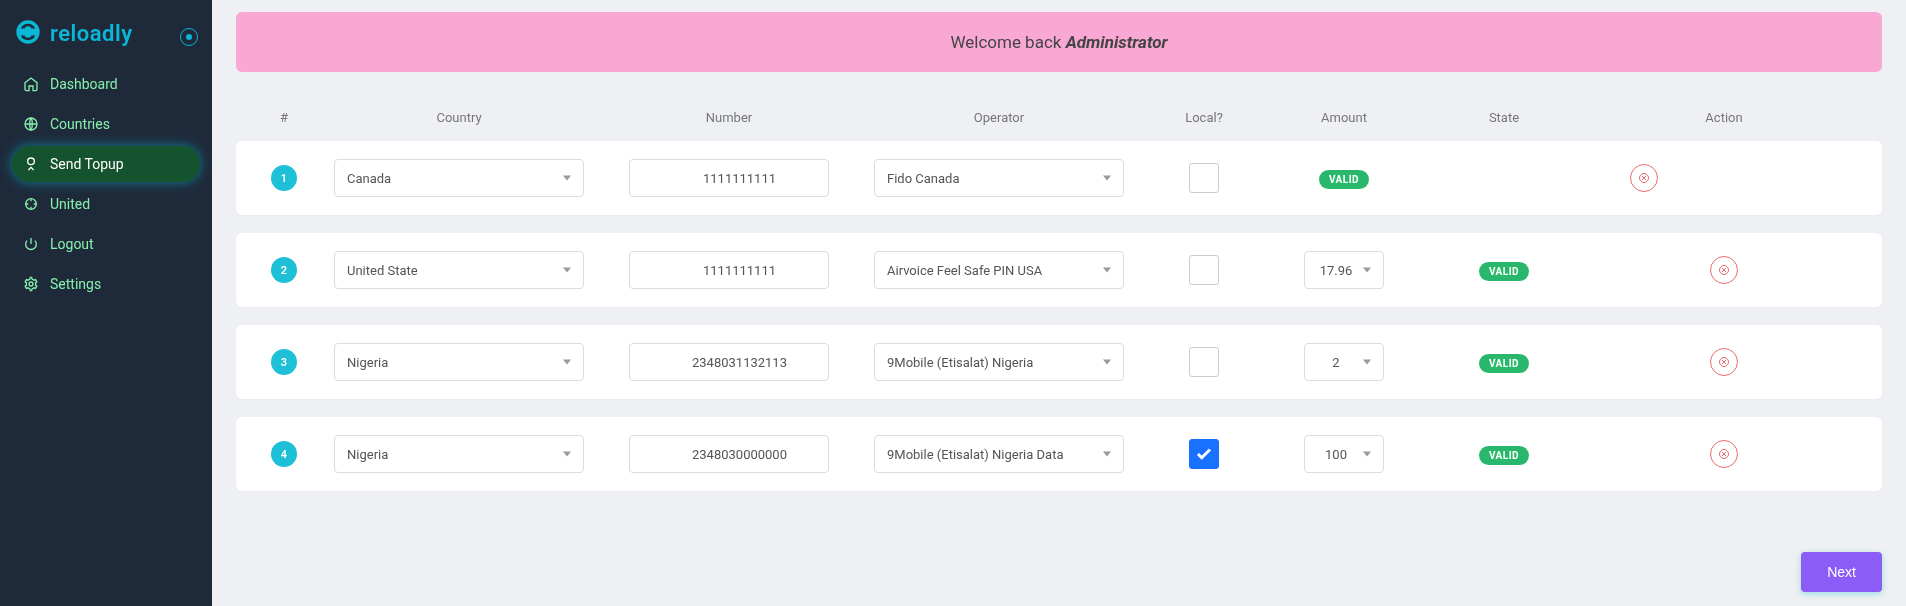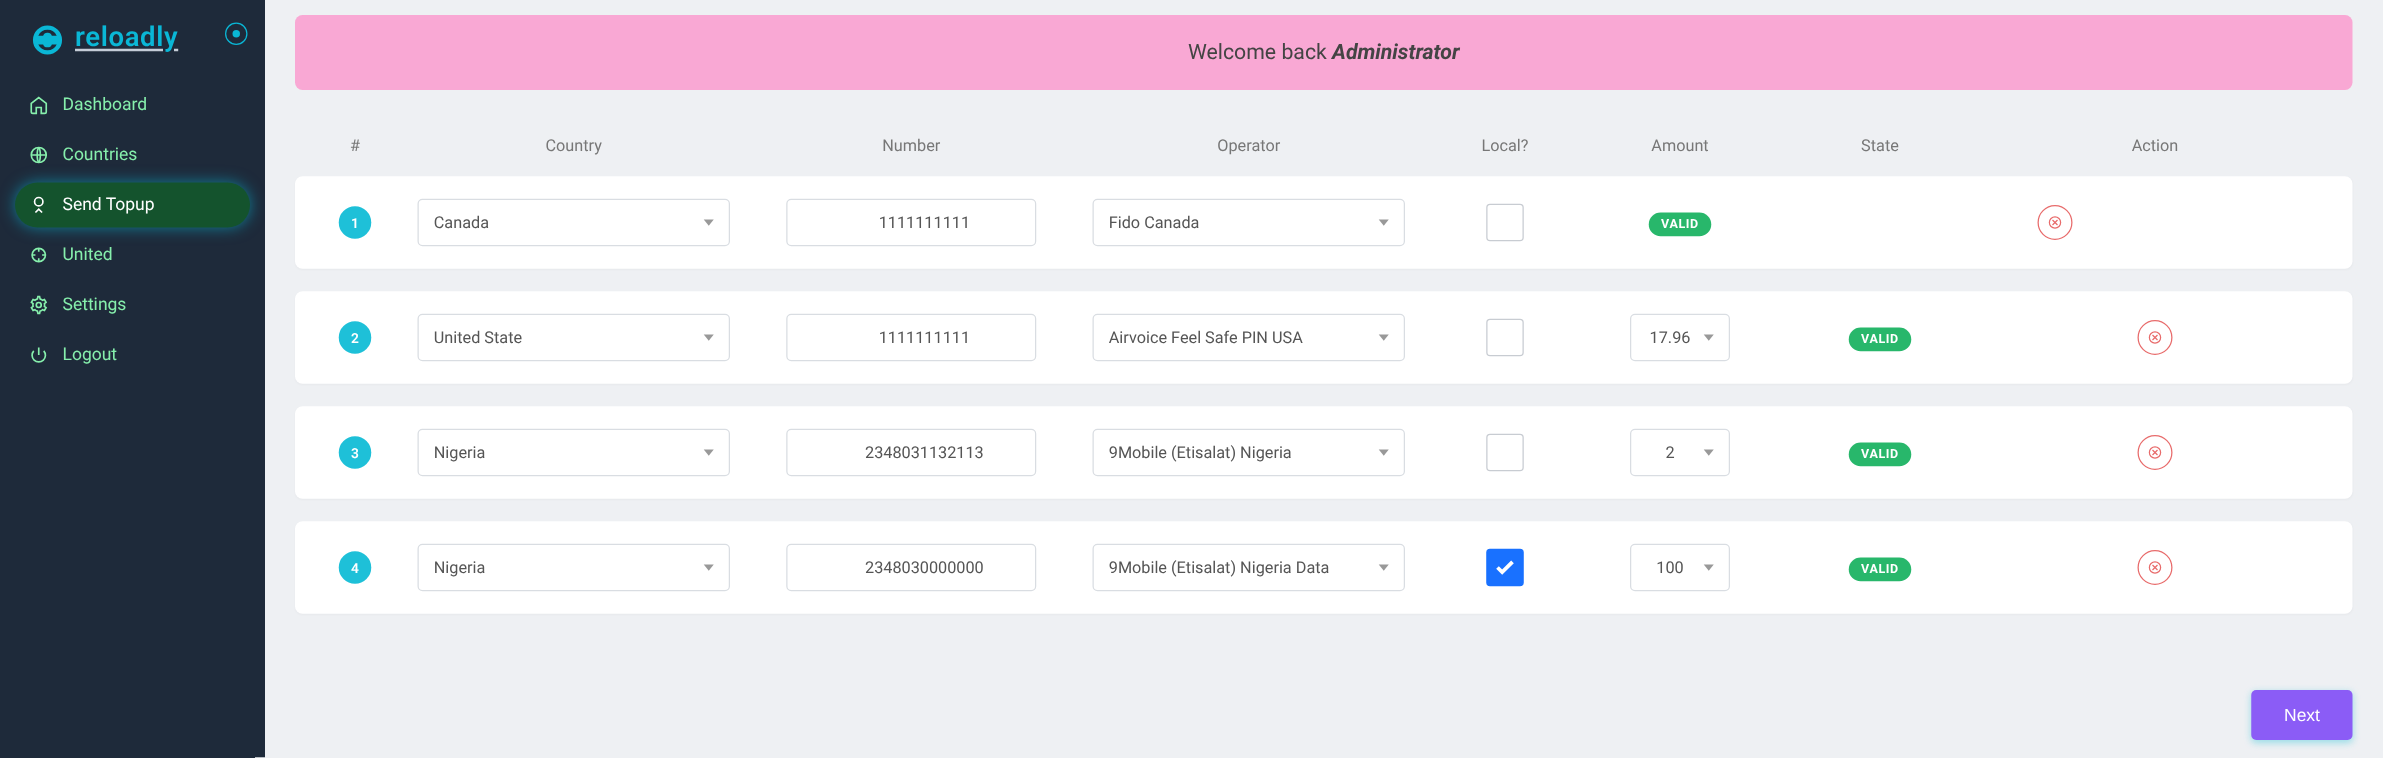--- a/index.html
+++ b/index.html
@@ -13,23 +13,22 @@
 }
 .sidebar {
   width: 212px;
   background: #1e2a3a;
   color: #c5cdd8;
   flex-shrink: 0;
   padding-top: 10px;
 }
 .logo-row {
   display: flex;
-  align-items: flex-start;
-  padding: 8px 14px 20px 24px;
-  text-decoration: underline;
+  align-items: flex-end;
+  padding: 8px 14px 20px 14px;
 }
 .logo-mark {
   width: 28px; height: 28px;
   margin-right: 8px;
   color: #0ab7d6;
 }
 .logo-text {
   color: #0ab7d6;
   font-size: 22px;
   font-weight: 600;
@@ -224,34 +223,34 @@
           <svg viewBox="0 0 24 24" width="16" height="16" fill="none" stroke="currentColor" stroke-width="2">
             <circle cx="12" cy="12" r="8"></circle>
             <path d="M12 4v4M12 16v4M4 12h4M16 12h4"></path>
           </svg>
         </span>
         <span>United</span>
       </li>
       <li class="nav-item">
         <span class="nav-icon">
           <svg viewBox="0 0 24 24" width="16" height="16" fill="none" stroke="currentColor" stroke-width="2">
+            <path d="M12 3v9"></path>
+            <path d="M6 7a8 8 0 1012 0"></path>
+          </svg>
+        </span>
+        <span>Logout</span>
+      </li>
+      <li class="nav-item">
+        <span class="nav-icon">
+          <svg viewBox="0 0 24 24" width="16" height="16" fill="none" stroke="currentColor" stroke-width="2">
             <circle cx="12" cy="12" r="3"></circle>
             <path d="M19 12a7 7 0 00-.2-1.7l2-1.5-2-3.4-2.3.9a7 7 0 00-2.9-1.7L13 2h-2l-.6 2.6a7 7 0 00-2.9 1.7l-2.3-.9-2 3.4 2 1.5A7 7 0 005 12c0 .6.1 1.1.2 1.7l-2 1.5 2 3.4 2.3-.9a7 7 0 002.9 1.7L11 22h2l.6-2.6a7 7 0 002.9-1.7l2.3.9 2-3.4-2-1.5c.1-.6.2-1.1.2-1.7z"></path>
           </svg>
         </span>
         <span>Settings</span>
-      </li>
-      <li class="nav-item">
-        <span class="nav-icon">
-          <svg viewBox="0 0 24 24" width="16" height="16" fill="none" stroke="currentColor" stroke-width="2">
-            <path d="M12 3v9"></path>
-            <path d="M6 7a8 8 0 1012 0"></path>
-          </svg>
-        </span>
-        <span>Logout</span>
       </li>
     </ul>
 </aside>
 
 <main class="main">
   <div class="welcome-card">
     <span>Welcome back </span><span class="bold">Administrator</span>
   </div>
 
   <div class="table-wrap">

